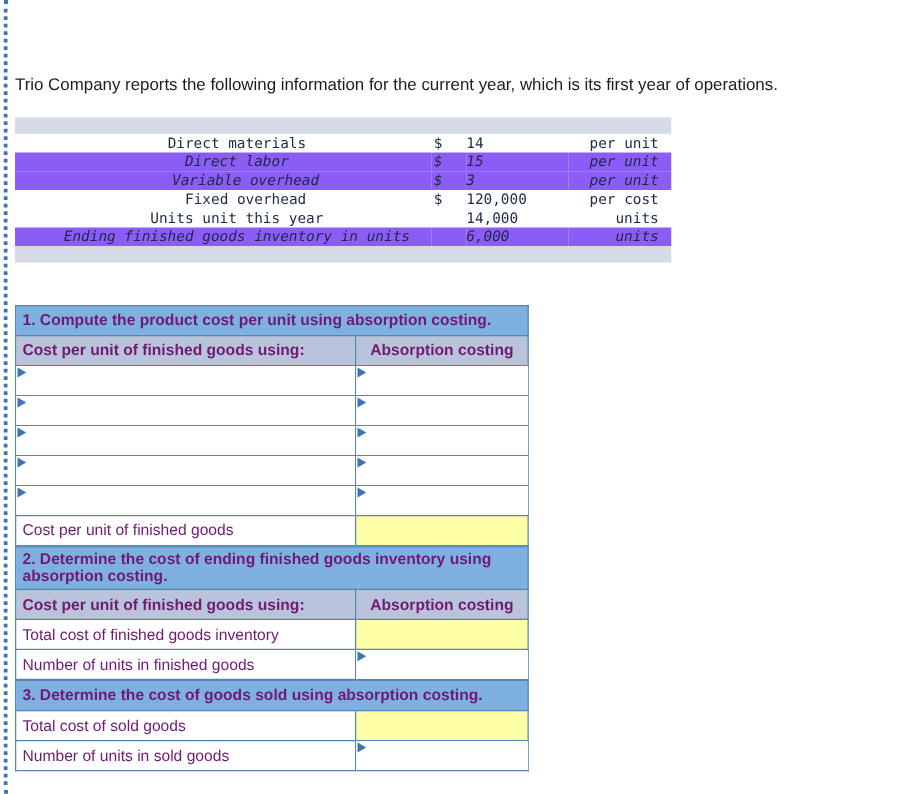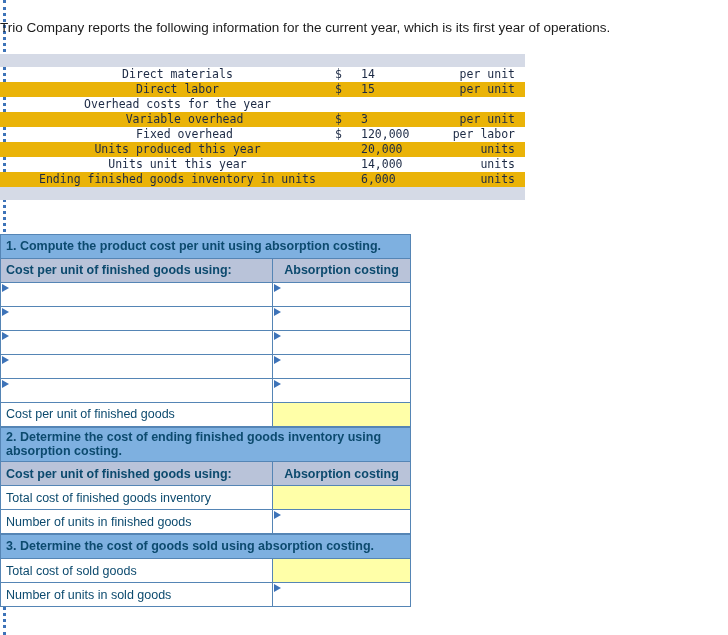--- a/index.html
+++ b/index.html
@@ -21,20 +21,22 @@
     position: absolute;
     left: 3px;
     top: 0;
     bottom: 0;
     width: 0;
     border-left: 3px dotted #3d73b8;
   }
 
   .content {
     position: relative;
+    padding-left: 12px;
+    margin-top: 40px;
   }
 
   
   .intro {
     font-size: 13.5px;
     line-height: 1.3;
     color: #1c1c1c;
     padding: 19px 0 0 0;
     white-space: nowrap;
   }
@@ -55,21 +57,21 @@
     padding: 0 0 0 0;
     height: 15px;
     line-height: 15px;
     white-space: pre;
     vertical-align: middle;
   }
   .facts .band td {
     background: #d5dae6;
     height: 13px;
   }
-  .facts .stripe td { background: #eab308; }
+  .facts .stripe td { background: #8b5cf6; font-style: italic; }
   .facts .lbl {
     padding-left: 22px;
     text-align: center;
   }
   .facts .lbl.ind { padding-left: 36px; }
   .facts .cur {
     width: 26px;
     text-align: left;
     padding-left: 2px;
   }
@@ -92,21 +94,21 @@
     border-collapse: collapse;
     width: 410px;
     table-layout: fixed;
     font-size: 12.5px;
   }
   table.req td {
     border: 1px solid #5585b5;
     padding: 2px 5px;
     height: 19px;
     vertical-align: middle;
-    color: #0c4a6e;
+    color: #701a75;
   }
   col.c-label { width: 272px; }
   col.c-value { width: 138px; }
 
   
   td.qhead {
     background: #7eb0e0;
     font-weight: bold;
     font-size: 12.5px;
     line-height: 1.18;
@@ -169,47 +171,35 @@
           <td class="uom">per unit</td>
         </tr>
 
         <tr class="stripe">
           <td class="lbl">Direct labor</td>
           <td class="cur">$</td>
           <td class="amt">15</td>
           <td class="uom">per unit</td>
         </tr>
 
-        <tr>
-          <td class="lbl">Overhead costs for the year</td>
-          <td class="cur"></td>
-          <td class="amt"></td>
-          <td class="uom"></td>
-        </tr>
 
         <tr class="stripe">
           <td class="lbl ind">Variable overhead</td>
           <td class="cur">$</td>
           <td class="amt">3</td>
           <td class="uom">per unit</td>
         </tr>
 
         <tr>
           <td class="lbl ind">Fixed overhead</td>
           <td class="cur">$</td>
           <td class="amt">120,000</td>
-          <td class="uom">per labor</td>
-        </tr>
-
-        <tr class="stripe">
-          <td class="lbl">Units produced this year</td>
-          <td class="cur"></td>
-          <td class="amt">20,000</td>
-          <td class="uom">units</td>
-        </tr>
+          <td class="uom">per cost</td>
+        </tr>
+
 
         <tr>
           <td class="lbl">Units unit this year</td>
           <td class="cur"></td>
           <td class="amt">14,000</td>
           <td class="uom">units</td>
         </tr>
 
         <tr class="stripe">
           <td class="lbl">Ending finished goods inventory in units</td>

